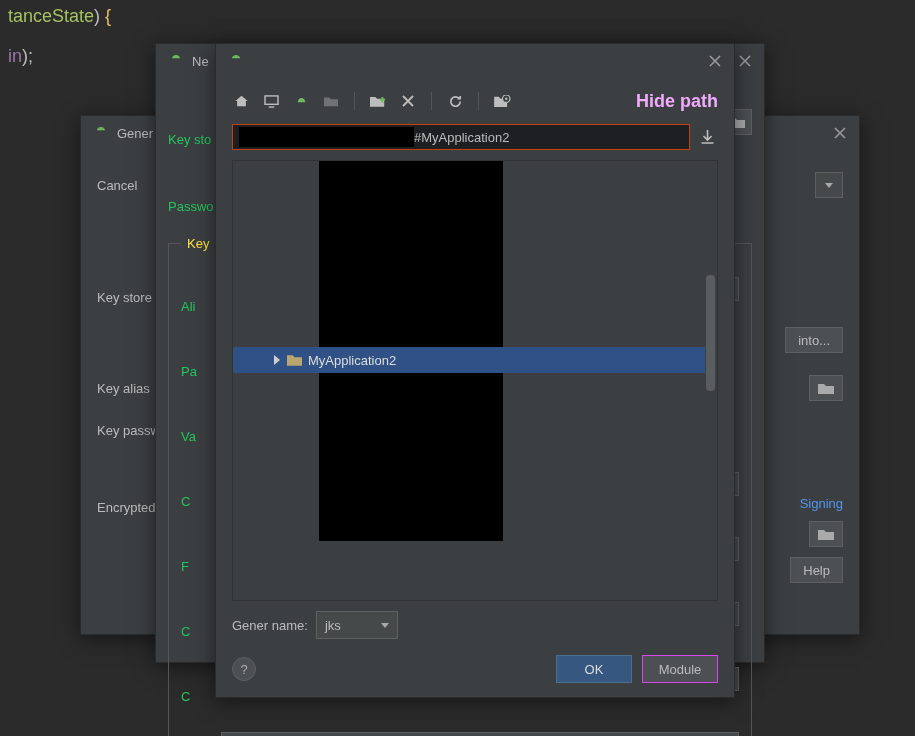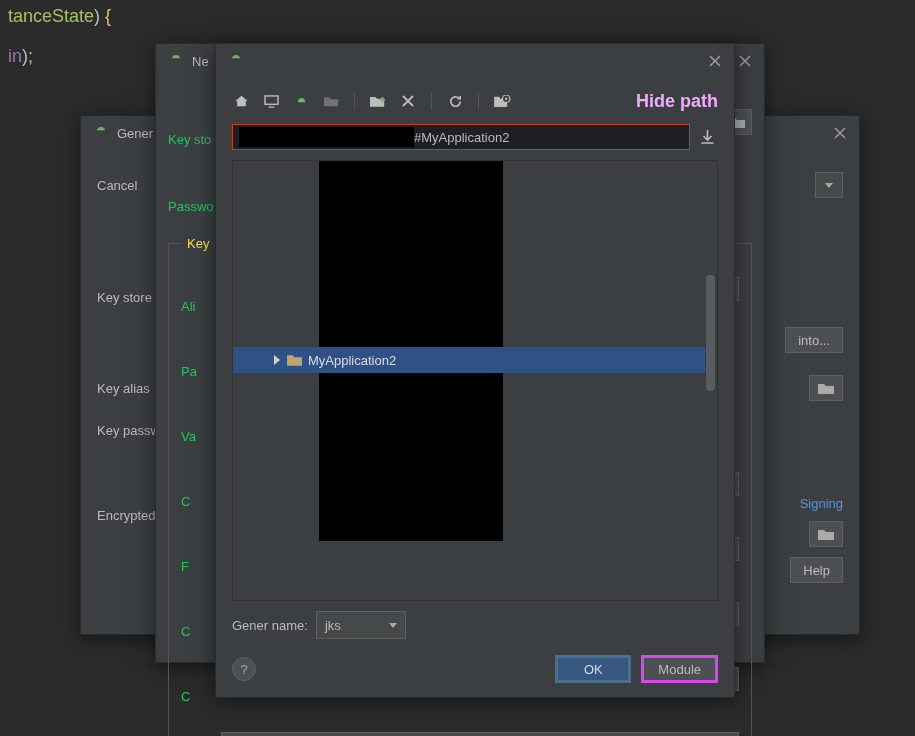--- a/index.html
+++ b/index.html
@@ -58,25 +58,25 @@
 .chooser .tree { flex:1; background:#3c3f41; border:1px solid #323232; position:relative; overflow:hidden;}
 .chooser .tree .redactblk { position:absolute; background:#000; left:86px; width:184px;}
 .chooser .tree .selrow { position:absolute; left:0; right:12px; height:26px; background:#2f5185; display:flex; align-items:center; padding-left:96px; gap:6px; color:#dcdcdc;}
 .chooser .tree .scrollbar { position:absolute; right:2px; top:114px; width:9px; height:116px; background:#5a5d5f; border-radius:4px;}
 .chooser .hint { text-align:center; color:#808080; font-size:12px; margin-top:-4px;}
 .chooser .fnrow { display:flex; align-items:center; gap:8px; }
 .chooser .fnrow .lbl { color:#bbbbbb; }
 .chooser .fnrow .input { flex:1; height:28px; background:#45494a; border:1px solid #5394ec; padding:0 8px; color:#dcdcdc; display:flex; align-items:center; position:relative;}
 .chooser .fnrow .input .cursor { width:1px; height:16px; background:#dcdcdc; animation: blink 1s step-end infinite;}
 @keyframes blink { 50% { opacity:0; } }
-.chooser .fnrow .ext { width:90px; height:28px; background:#45494a; border:1px solid #5e6060; display:flex; align-items:center; padding:0 8px; color:#bbbbbb; justify-content:space-between;}
+.chooser .fnrow .ext { width:82px; height:28px; background:#45494a; border:1px solid #5e6060; display:flex; align-items:center; padding:0 8px; color:#bbbbbb; justify-content:space-between;}
 .chooser .btnrow { display:flex; align-items:center; gap:10px; padding-top:6px;}
 .chooser .btnrow .help { width:24px; height:24px; border-radius:50%; background:#4c5052; border:1px solid #5e6060; display:flex; align-items:center; justify-content:center; color:#aaa; font-size:13px; cursor:pointer;}
 .chooser .btnrow .spacer { flex:1; }
-.chooser .btnrow .btn { min-width:76px; height:28px; display:flex; align-items:center; justify-content:center; border:3px solid #d946ef; color:#bbbbbb; cursor:pointer; padding:0 14px;}
+.chooser .btnrow .btn { min-width:76px; height:28px; display:flex; align-items:center; justify-content:center; border:1px solid #d946ef; color:#bbbbbb; cursor:pointer; padding:0 14px;}
 .chooser .btnrow .btn.primary { background:#365880; border-color:#4a708b; color:#dcdcdc;}
 .chooser .btnrow .btn.secondary { background:#4c5052; }
 
 svg { pointer-events:none; }
 </style>
 </head>
 <body>
 
 <div class="codebg">
   <div class="ln"><span class="c-ident">tanceState</span><span class="c-paren">)</span><span class="c-brace"> {</span></div>
@@ -123,21 +123,21 @@
           <svg width="16" height="12" viewBox="0 0 16 12">
             <path fill="#aaa" d="M0 2h6l2 2h8v8H0z"></path>
           </svg>
         </div>
     </div>
     <div class="row">
       <span class="lbl">Key passw</span>
     </div>
     <div style="height:14px"></div>
     <div class="row" style="align-items:flex-start; gap:18px;">
-      <span class="lbl" style="margin-top:12px;">Encrypted</span>
+      <span class="lbl" style="margin-top:4px;">Encrypted</span>
       <div style="flex:1"></div>
       <div style="display:flex; flex-direction:column; gap:10px; align-items:flex-end;">
         <span class="link">Signing</span>
         <div class="iconbtn">
             <svg width="16" height="12" viewBox="0 0 16 12">
               <path fill="#aaa" d="M0 2h6l2 2h8v8H0z"></path>
             </svg>
           </div>
         <div class="btn">Help</div>
       </div>

